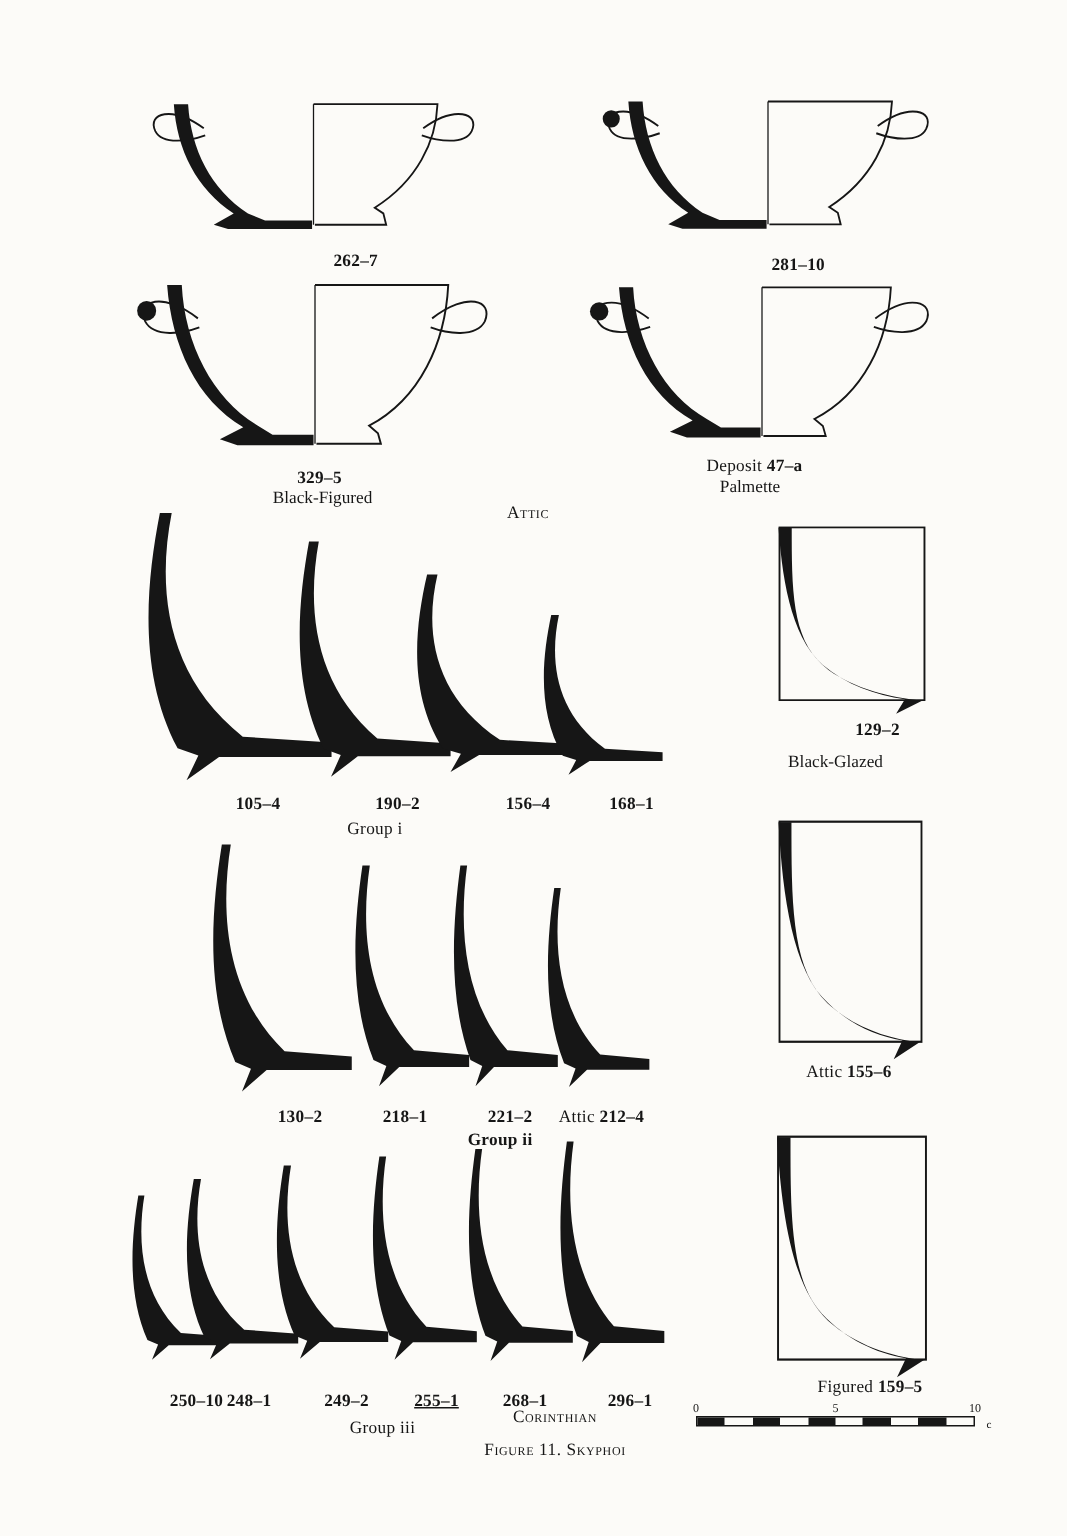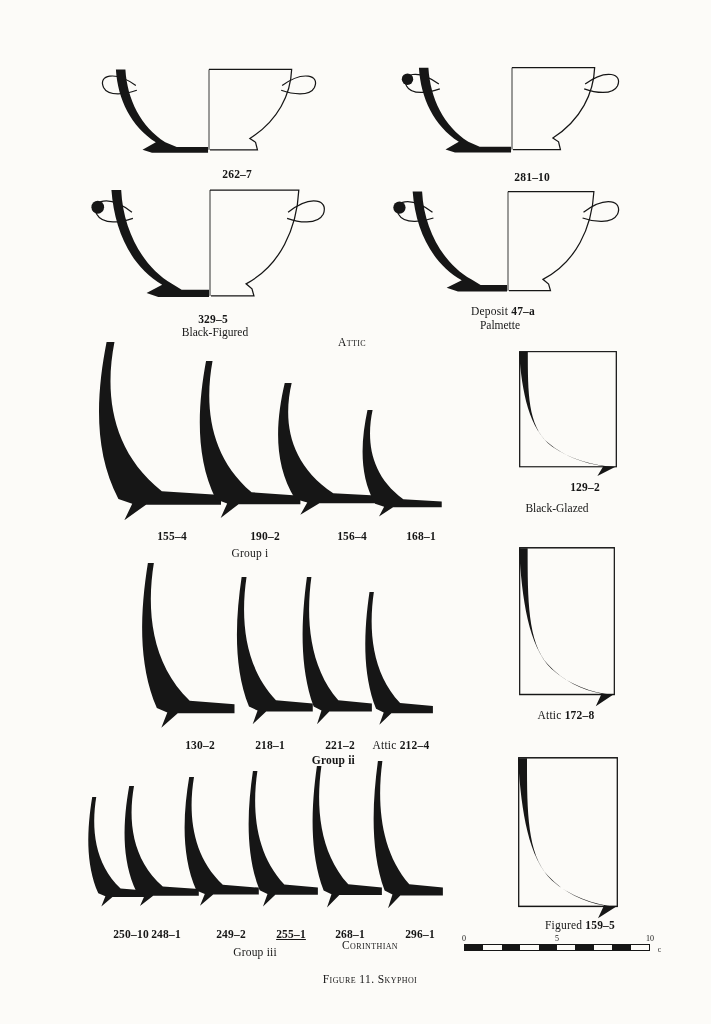--- a/index.html
+++ b/index.html
@@ -17,21 +17,21 @@
     position:absolute;text-align:center;
     font-size:11.5px;font-weight:bold;letter-spacing:.2px;
     white-space:nowrap;
   }
   .lbl .pfx{font-weight:normal;}
   .sub{
     position:absolute;text-align:center;
     font-size:11.5px;white-space:nowrap;
   }
   .sc{font-variant:small-caps;letter-spacing:.4px;}
-  .caption{font-size:11.5px;margin-top:12px;}
+  .caption{font-size:11.5px;}
   .scalebar{position:absolute;}
   .scalebar .ticks{position:relative;height:10px;font-size:8px;font-family:"Liberation Serif",serif;}
   .scalebar .ticks .t0{position:absolute;left:-2px;top:0;}
   .scalebar .ticks .t5{position:absolute;left:50%;transform:translateX(-50%);top:0;}
   .scalebar .ticks .t10{position:absolute;right:-4px;top:0;}
   .scalebar .bar{
     display:flex;height:5px;border:1px solid var(--ink,#161616);
   }
   .scalebar .bar .cell{flex:1;}
   .scalebar .bar .cell.b{background:var(--ink,#161616);}
@@ -98,21 +98,21 @@
     <span class="pfx">Deposit </span><span>47–a</span>
   </div>
   <div class="sub" style="left:450px;top:319px;width:100px;">Palmette</div>
 
   <div class="sub sc" style="left:322px;top:336px;width:60px;">Attic</div>
 
   <svg viewBox="0 0 150 190" preserveAspectRatio="none" style="left:75px;top:342px;width:148px;height:184px;">
     <path fill="currentColor" d="M40,0 C30,52 36,112 88,154 L148,158 L148,168 L72,168 L50,184 L58,167 L44,162 C18,112 22,52 32,0 Z"></path>
   </svg>
   <div class="lbl" style="left:137px;top:530px;width:70px;">
-    <span class="pfx"></span><span>155–4</span>
+    <span class="pfx"></span><span>105–4</span>
   </div>
 
   <svg viewBox="0 0 150 190" preserveAspectRatio="none" style="left:180px;top:361px;width:122px;height:162px;">
     <path fill="currentColor" d="M40,0 C30,52 36,112 88,154 L148,158 L148,168 L72,168 L50,184 L58,167 L44,162 C18,112 22,52 32,0 Z"></path>
   </svg>
   <div class="lbl" style="left:230px;top:530px;width:70px;">
     <span class="pfx"></span><span>190–2</span>
   </div>
 
   <svg viewBox="0 0 150 190" preserveAspectRatio="none" style="left:257px;top:383px;width:130px;height:136px;">
@@ -168,21 +168,21 @@
     <span class="pfx">Attic </span><span>212–4</span>
   </div>
 
   <div class="lbl" style="left:255px;top:754px;width:100px;font-weight:bold;text-align:right;">Group ii</div>
 
   <svg viewBox="0 0 100 140" preserveAspectRatio="none" style="left:519px;top:547px;width:96px;height:158px;">
     <rect x="0.7" y="0.7" width="98.6" height="130" fill="none" stroke="currentColor" stroke-width="1.3"></rect>
     <path fill="currentColor" d="M0,1 C3,46 10,88 34,108 C52,122 76,129 98,131 L80,141 L86,130 C66,127 46,119 30,104 C9,84 9,46 9,1 Z"></path>
   </svg>
   <div class="lbl" style="left:516px;top:709px;width:100px;">
-    <span class="pfx">Attic </span><span>172–8</span>
+    <span class="pfx">Attic </span><span>155–6</span>
   </div>
 
   <svg viewBox="0 0 150 190" preserveAspectRatio="none" style="left:76px;top:797px;width:76px;height:113px;">
     <path fill="currentColor" d="M40,0 C30,52 36,112 88,154 L148,158 L148,168 L72,168 L50,184 L58,167 L44,162 C18,112 22,52 32,0 Z"></path>
   </svg>
   <div class="lbl" style="left:101px;top:928px;width:60px;">
     <span class="pfx"></span><span>250–10</span>
   </div>
 
   <svg viewBox="0 0 150 190" preserveAspectRatio="none" style="left:110px;top:786px;width:90px;height:124px;">

